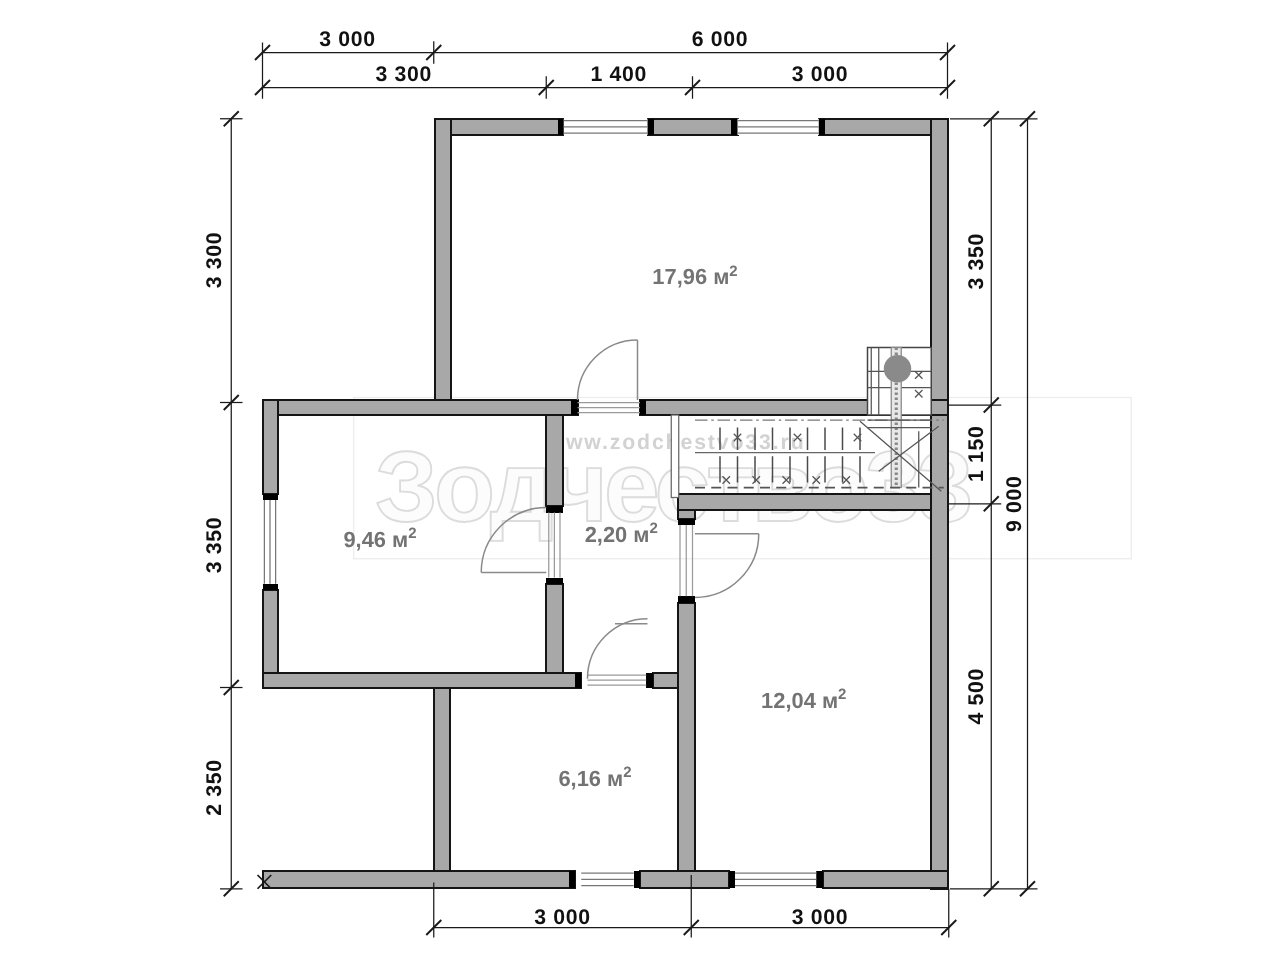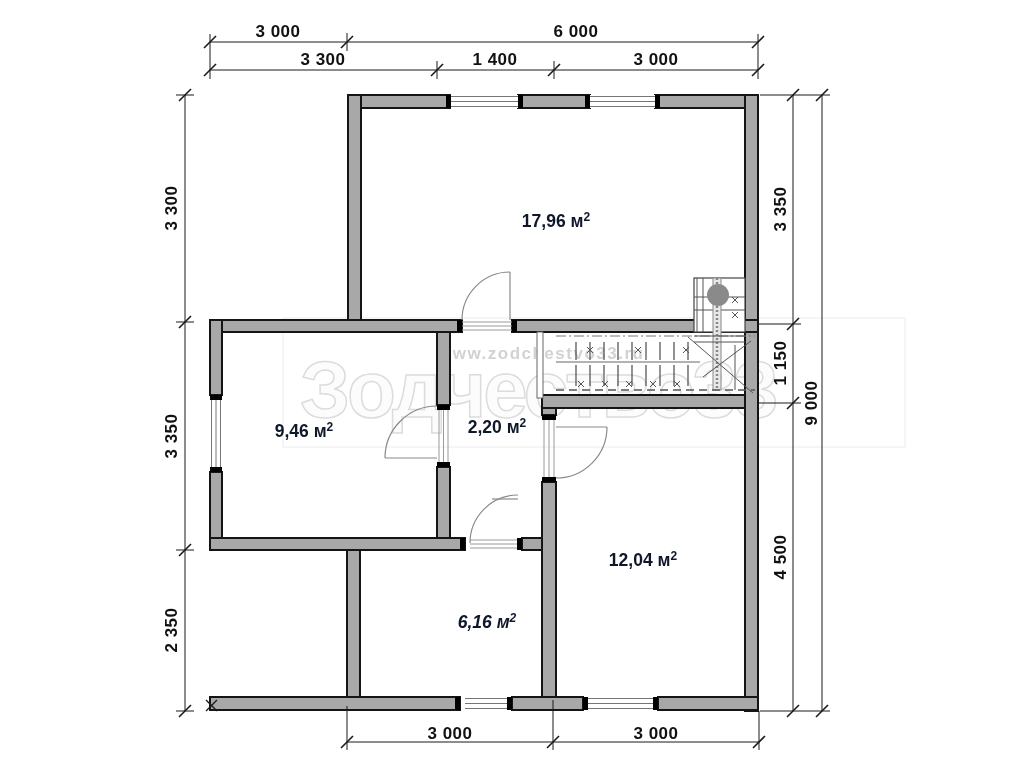--- a/index.html
+++ b/index.html
@@ -1,21 +1,21 @@
 <!DOCTYPE html>
 <html><head>
 <meta charset="utf-8">
 <style>
   html,body{margin:0;padding:0;background:#ffffff;}
   #canvas{position:relative;width:1016px;height:762px;background:#ffffff;overflow:hidden;
           font-family:"Liberation Sans",sans-serif;}
   .dim{position:absolute;font-weight:bold;font-size:17px;color:#111;
        white-space:nowrap;transform:translate(-50%,-50%);letter-spacing:.5px;}
   .dim.v{transform:translate(-50%,-50%) rotate(-90deg);}
-  .room-label{position:absolute;font-weight:bold;font-size:17.5px;color:#0f172a;
+  .room-label{position:absolute;font-weight:bold;font-size:17.5px;color:#737373;
        white-space:nowrap;transform:translate(-50%,-50%);}
   .room-label sup{font-size:12px;}
   .wm-url{position:absolute;left:438px;top:344px;font-size:17px;font-weight:bold;
        color:#d2d2d2;letter-spacing:1.5px;}
   .wm-brand{position:absolute;left:300px;top:350px;font-size:80px;font-weight:bold;
        letter-spacing:-3px;color:rgba(245,245,245,0.25);
        -webkit-text-stroke:1.5px #dcdcdc;line-height:1;}
   svg{position:absolute;left:0;top:0;}
 </style>
 </head>
@@ -274,15 +274,15 @@
   <div class="dim v" style="left:781px;top:557px;">4 500</div>
   <div class="dim v" style="left:812px;top:403px;">9 000</div>
 
   <div class="dim" style="left:450px;top:734px;">3 000</div>
   <div class="dim" style="left:656px;top:734px;">3 000</div>
 
   <div class="room-label" style="left:556px;top:221px;"><span>17,96 м</span><sup>2</sup></div>
   <div class="room-label" style="left:304px;top:431px;"><span>9,46 м</span><sup>2</sup></div>
   <div class="room-label" style="left:497px;top:427px;"><span>2,20 м</span><sup>2</sup></div>
   <div class="room-label" style="left:643px;top:560px;"><span>12,04 м</span><sup>2</sup></div>
-  <div class="room-label" style="left:487px;top:622px;font-style:italic;"><span>6,16 м</span><sup>2</sup></div>
+  <div class="room-label" style="left:476px;top:622px;"><span>6,16 м</span><sup>2</sup></div>
 
 </div>
 
 </body></html>

